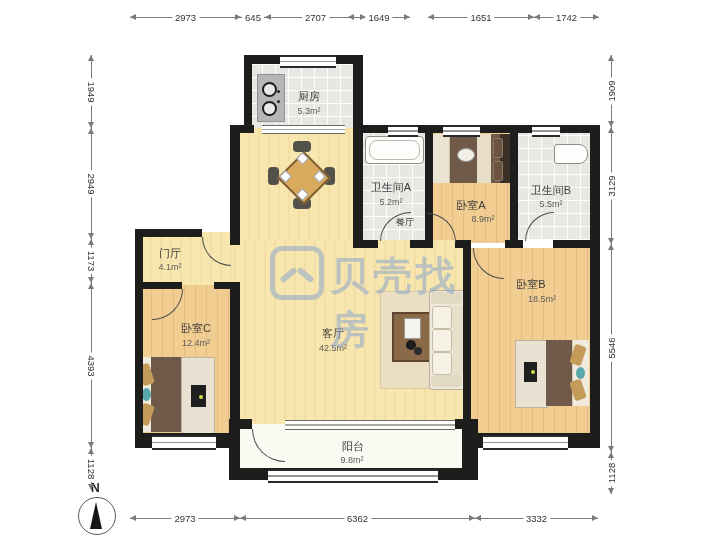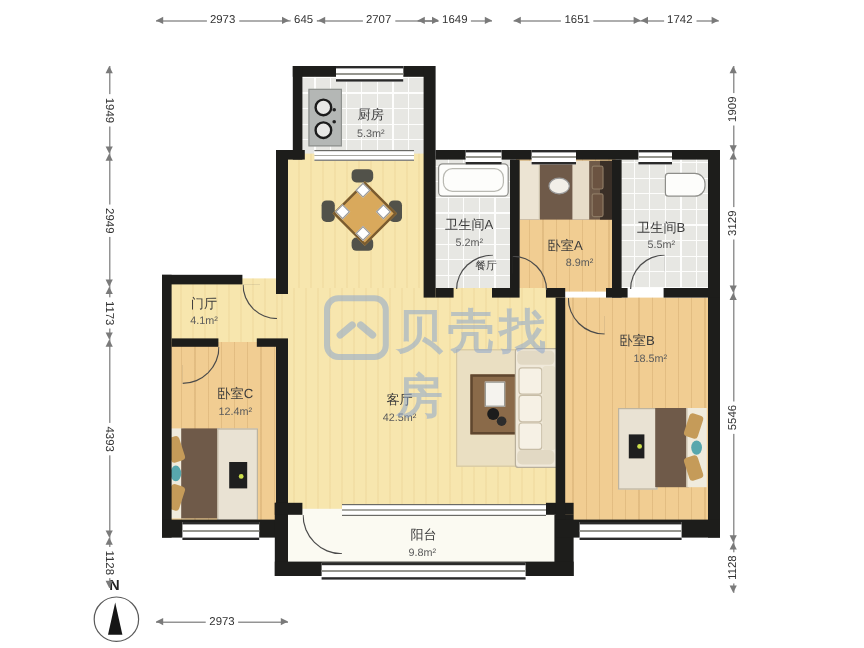--- a/index.html
+++ b/index.html
@@ -265,20 +265,32 @@
       <div class="ar"></div>
     <span class="lab">1742</span>
   </div>
 
   <div class="dim" style="left:130px;top:511px;width:110px;height:14px;">
     <div class="ln-h"></div>
       <div class="al"></div>
       <div class="ar"></div>
     <span class="lab">2973</span>
   </div>
+  <div class="dim" style="left:240px;top:511px;width:235px;height:14px;">
+    <div class="ln-h"></div>
+      <div class="al"></div>
+      <div class="ar"></div>
+    <span class="lab">6362</span>
+  </div>
+  <div class="dim" style="left:475px;top:511px;width:123px;height:14px;">
+    <div class="ln-h"></div>
+      <div class="al"></div>
+      <div class="ar"></div>
+    <span class="lab">3332</span>
+  </div>
 
   <div class="dim" style="left:84px;top:55px;width:14px;height:73px;">
     <div class="ln-v"></div>
       <div class="at"></div>
       <div class="ab"></div>
     <span class="lab rotL">1949</span>
   </div>
   <div class="dim" style="left:84px;top:128px;width:14px;height:111px;">
     <div class="ln-v"></div>
       <div class="at"></div>

